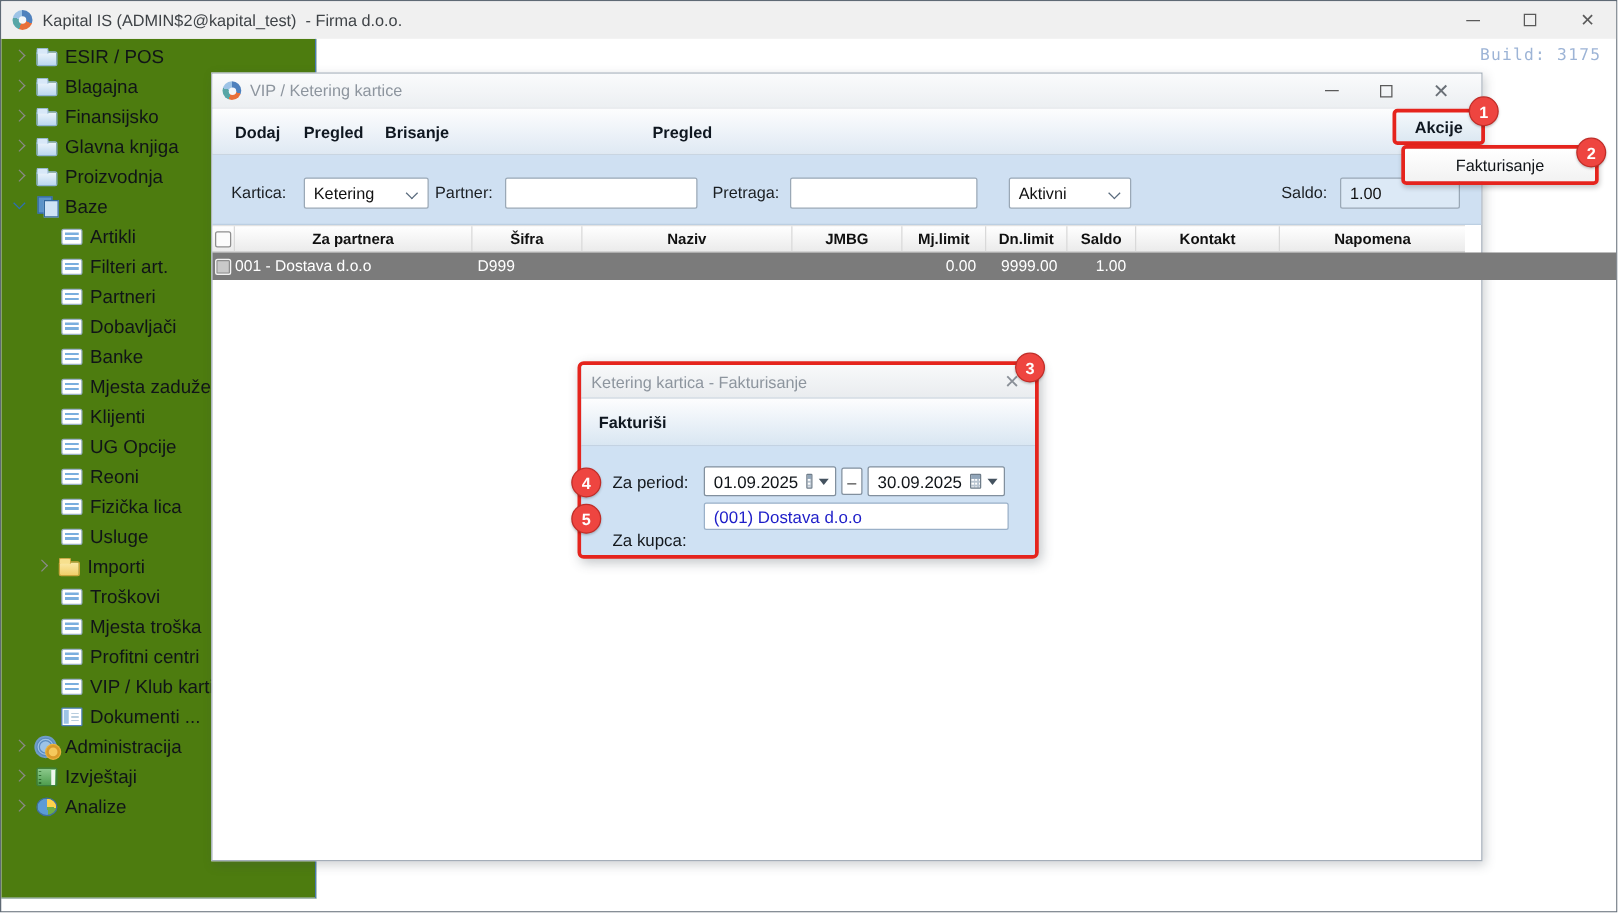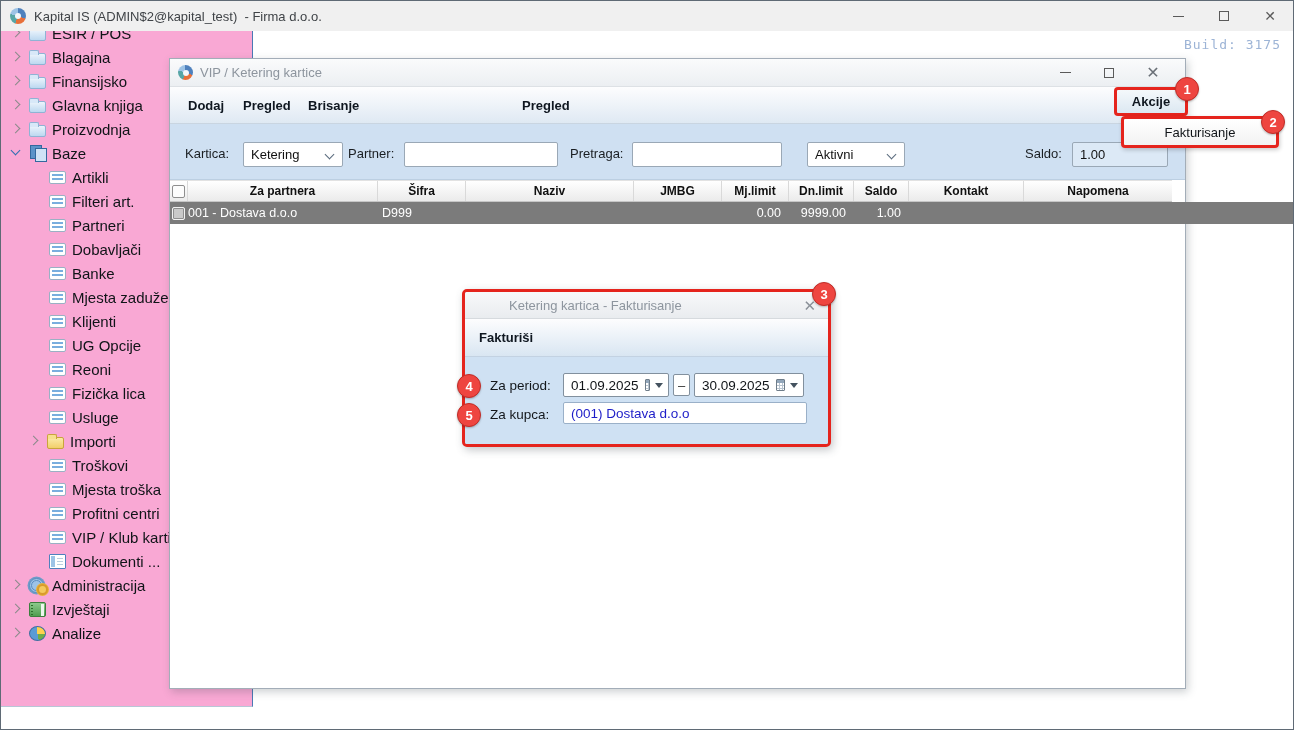--- a/index.html
+++ b/index.html
@@ -18,21 +18,21 @@
   .win-ctls { margin-left:auto; display:flex; height:100%; }
   .ctl { width:46px; height:100%; display:flex; align-items:center; justify-content:center; color:#5a5a5a; }
   .glyph-min { display:block; width:11px; border-top:1px solid #5a5a5a; }
   .glyph-max { display:block; width:10px; height:10px; border:1px solid #5a5a5a; }
   .glyph-close { font-size:14px; line-height:1; }
 
   .build { position:absolute; top:36px; right:12px; z-index:2; color:#9db4d6;
            font-family:"DejaVu Sans Mono", monospace; font-size:13px; letter-spacing:1px; }
 
   
-  .sidebar { position:absolute; left:0; top:18px; width:252px; height:688px; background:#f9a8d4;
+  .sidebar { position:absolute; left:0; top:30px; width:252px; height:688px; background:#4d7c0f;
              border-right:1px solid #4a7ab5; border-bottom:1px solid #b8c6d6; z-index:1;
              padding-top:2px; overflow:hidden; }
   .titem { display:flex; align-items:center; height:24px; font-size:15px; color:#101418; white-space:nowrap; }
   .titem .tlabel { margin-left:6px; }
   .l0 { padding-left:8px; }
   .l1 { padding-left:44px; }
   .l1c { padding-left:26px; }
   .chev { width:16px; height:16px; position:relative; flex:0 0 16px; }
   .chev.right::before { content:""; position:absolute; left:3px; top:4px; width:6px; height:6px;
       border-right:1.6px solid #8a8a8a; border-top:1.6px solid #8a8a8a; transform:rotate(45deg); }
@@ -120,21 +120,21 @@
   .menu-box { left:1120px; top:115px; width:158px; height:32px; z-index:21;
               background:linear-gradient(#ffffff,#f2f2f2); box-shadow:1px 2px 4px rgba(0,0,0,.2);
               display:flex; align-items:center; justify-content:center; font-size:13px; color:#101418; }
 
   
   .dialog { position:absolute; left:461px; top:288px; width:369px; height:158px; z-index:15;
             border:3px solid #e5241d; border-radius:5px; background:#cfe1f3;
             box-shadow:2px 3px 9px rgba(60,70,80,.3); overflow:hidden; }
   .dlg-title { height:27px; background:linear-gradient(#f8f9fa,#e9ecef); border-bottom:1px solid #d6dade;
                display:flex; align-items:center; padding:0 8px; }
-  .dlg-title .dt-text { font-size:13px; color:#8d959e;margin-left:36px; }
+  .dlg-title .dt-text { font-size:13px; color:#8d959e; }
   .dlg-close { margin-left:auto; color:#8a9098; font-size:15px; line-height:1; padding:2px 4px; }
   .dlg-toolbar { height:38px; background:linear-gradient(#fdfdfe,#d9e6f2); border-bottom:1px solid #c3d2e2;
                  display:flex; align-items:center; }
   .dlg-action { font-size:13px; font-weight:bold; color:#0f1720; margin-left:14px; }
   .dlg-body { position:relative; height:87px; background:#cfe1f3; }
   .dlabel { position:absolute; left:25px; font-size:13.5px; color:#14181c; }
   .datebox { position:absolute; height:24px; background:#fff; border:1px solid #82909e; border-radius:2px;
              display:flex; align-items:center; padding:0 5px 0 7px; font-size:13.5px; color:#101418; }
   .cal-icon { width:13px; height:12px; margin-left:6px; border:1px solid #6f7d8a; border-radius:1px;
       background:linear-gradient(#92a6ba 0 3px, transparent 3px),
@@ -384,21 +384,21 @@
         <span>01.09.2025</span>
         <span class="cal-icon"></span>
         <span class="dd-arrow"></span>
       </div>
       <div class="sepbox" style="left:208px; top:17px;">–</div>
       <div class="datebox" style="left:229px; top:16px; width:110px;">
         <span>30.09.2025</span>
         <span class="cal-icon"></span>
         <span class="dd-arrow"></span>
       </div>
-      <span class="dlabel" style="top:50px;">Za kupca:</span>
+      <span class="dlabel" style="top:68px;">Za kupca:</span>
       <div class="kupca" style="left:98px; top:45px; width:244px;">(001) Dostava d.o.o</div>
     </div>
   </div>
 
   <div class="circ" style="left:1174px; top:76px;">1</div>
   <div class="circ" style="left:1260px; top:109px;">2</div>
   <div class="circ" style="left:811px;  top:281px;">3</div>
   <div class="circ" style="left:456px;  top:373px;">4</div>
   <div class="circ" style="left:456px;  top:402px;">5</div>
 

